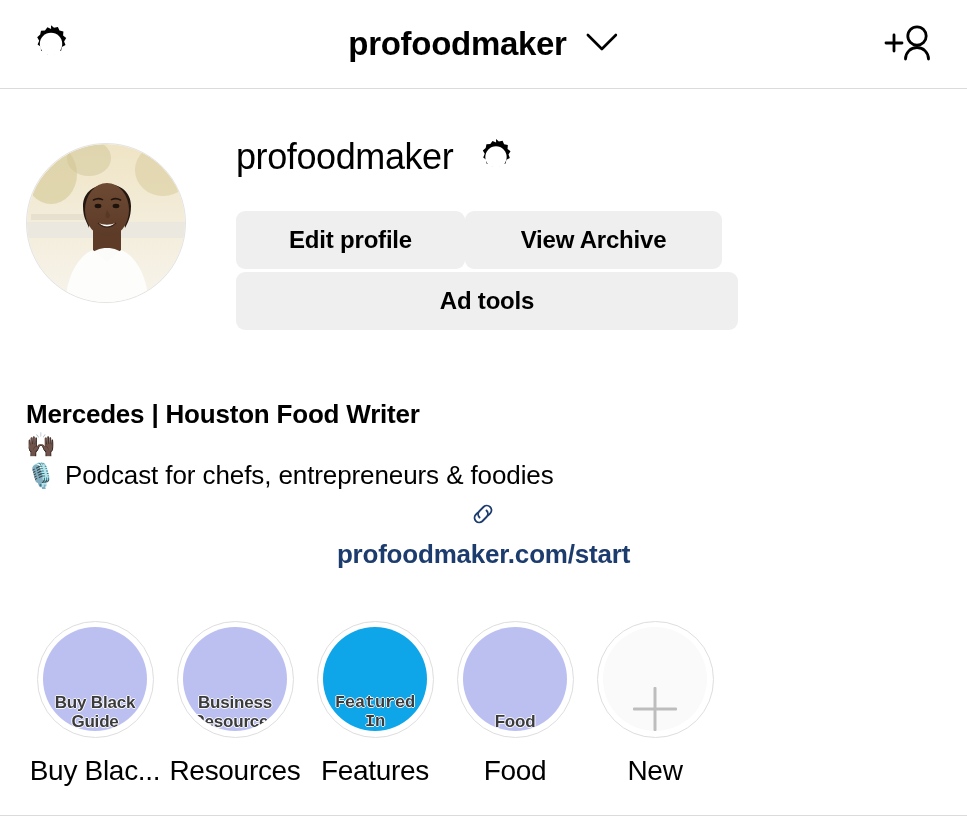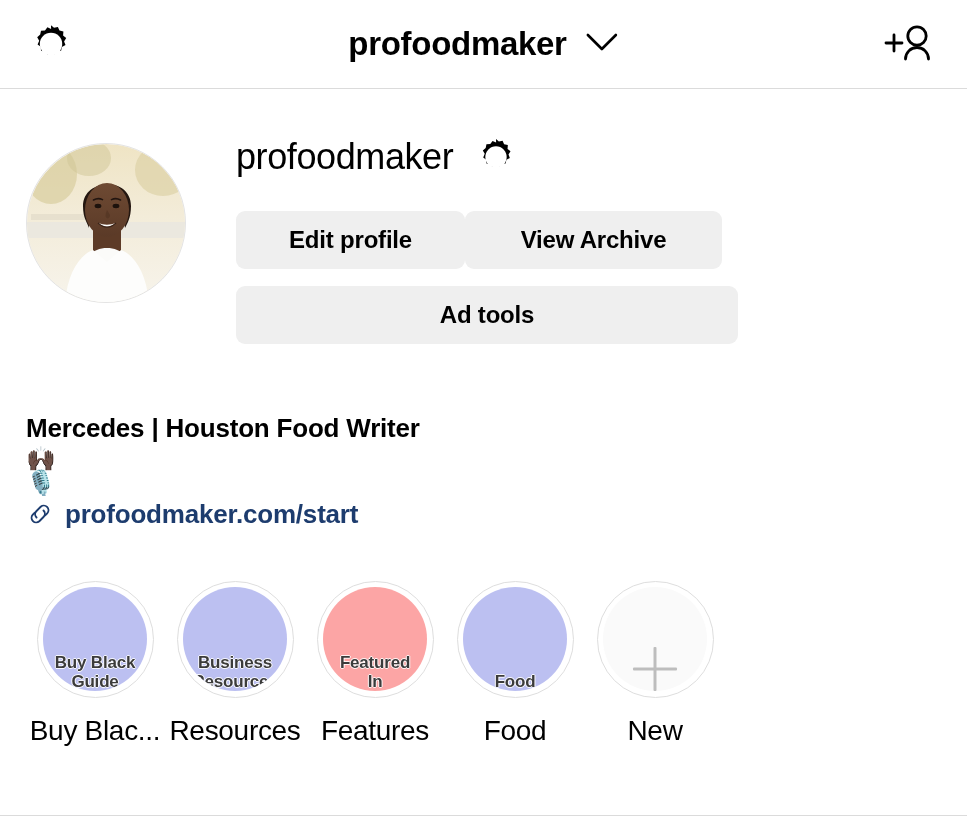--- a/index.html
+++ b/index.html
@@ -147,21 +147,21 @@
     cursor: pointer;
     letter-spacing: -0.2px;
     padding: 0 20px;
   }
 
   .btn-edit { width: 229px; }
   .btn-archive { width: 257px; }
 
   .btn-adtools {
     width: 502px;
-    margin-top: 17px;
+    margin-top: 3px;
   }
 
   
   .bio {
     margin-top: 66px;
     padding: 0 2px;
   }
 
   .bio-name {
     font-size: 26px;
@@ -188,21 +188,22 @@
     flex: 0 0 auto;
     width: 30px;
     display: inline-block;
   }
 
   .bio-link-row {
     display: flex;
     align-items: center;
     gap: 9px;
     line-height: 1.42;
-    margin-top: 1px;
+    margin-top: 7px;
+    flex-direction: column;
   }
 
   .link-icon {
     flex: 0 0 auto;
     width: 30px;
     display: flex;
     align-items: center;
     justify-content: flex-start;
   }
 
@@ -428,20 +429,21 @@
     <div class="bio">
 
       <div class="bio-name">Mercedes | Houston Food Writer</div>
 
       <div class="bio-line">
         <span class="bio-emoji">🙌🏿</span>
       </div>
 
       <div class="bio-line">
         <span class="bio-emoji">🎙️</span>
+        <span>Podcast for chefs, entrepreneurs &amp; foodies</span>
       </div>
 
       <div class="bio-link-row">
         <span class="link-icon">
           <svg width="28" height="26" viewBox="0 0 28 26" aria-hidden="true">
             <path d="M10.5 16.5 a4.6 4.6 0 0 1 0 -6.5 l4.2 -4.2 a4.6 4.6 0 0 1 6.5 6.5 l-2.0 2.0" fill="none" stroke="#1d3c6e" stroke-width="1.9" stroke-linecap="round"></path>
             <path d="M17.5 9.5 a4.6 4.6 0 0 1 0 6.5 l-4.2 4.2 a4.6 4.6 0 0 1 -6.5 -6.5 l2.0 -2.0" fill="none" stroke="#1d3c6e" stroke-width="1.9" stroke-linecap="round"></path>
           </svg>
         </span>
         <a class="bio-link" href="#">profoodmaker.com/start</a>
@@ -466,21 +468,21 @@
           <div class="highlight-circle" style="background:#bcc0f1;">
             <span class="highlight-cover-text">Business
 Resources</span>
           </div>
         </div>
         <div class="highlight-label">Resources</div>
       </div>
 
       <div class="highlight">
         <div class="highlight-ring">
-          <div class="highlight-circle" style="background:#fca5a5;">
+          <div class="highlight-circle" style="background:#0ea5e9;font-family:Liberation Mono, monospace;">
             <span class="highlight-cover-text">Featured
 In</span>
           </div>
         </div>
         <div class="highlight-label">Features</div>
       </div>
 
       <div class="highlight">
         <div class="highlight-ring">
           <div class="highlight-circle" style="background:#bcc0f1;">

